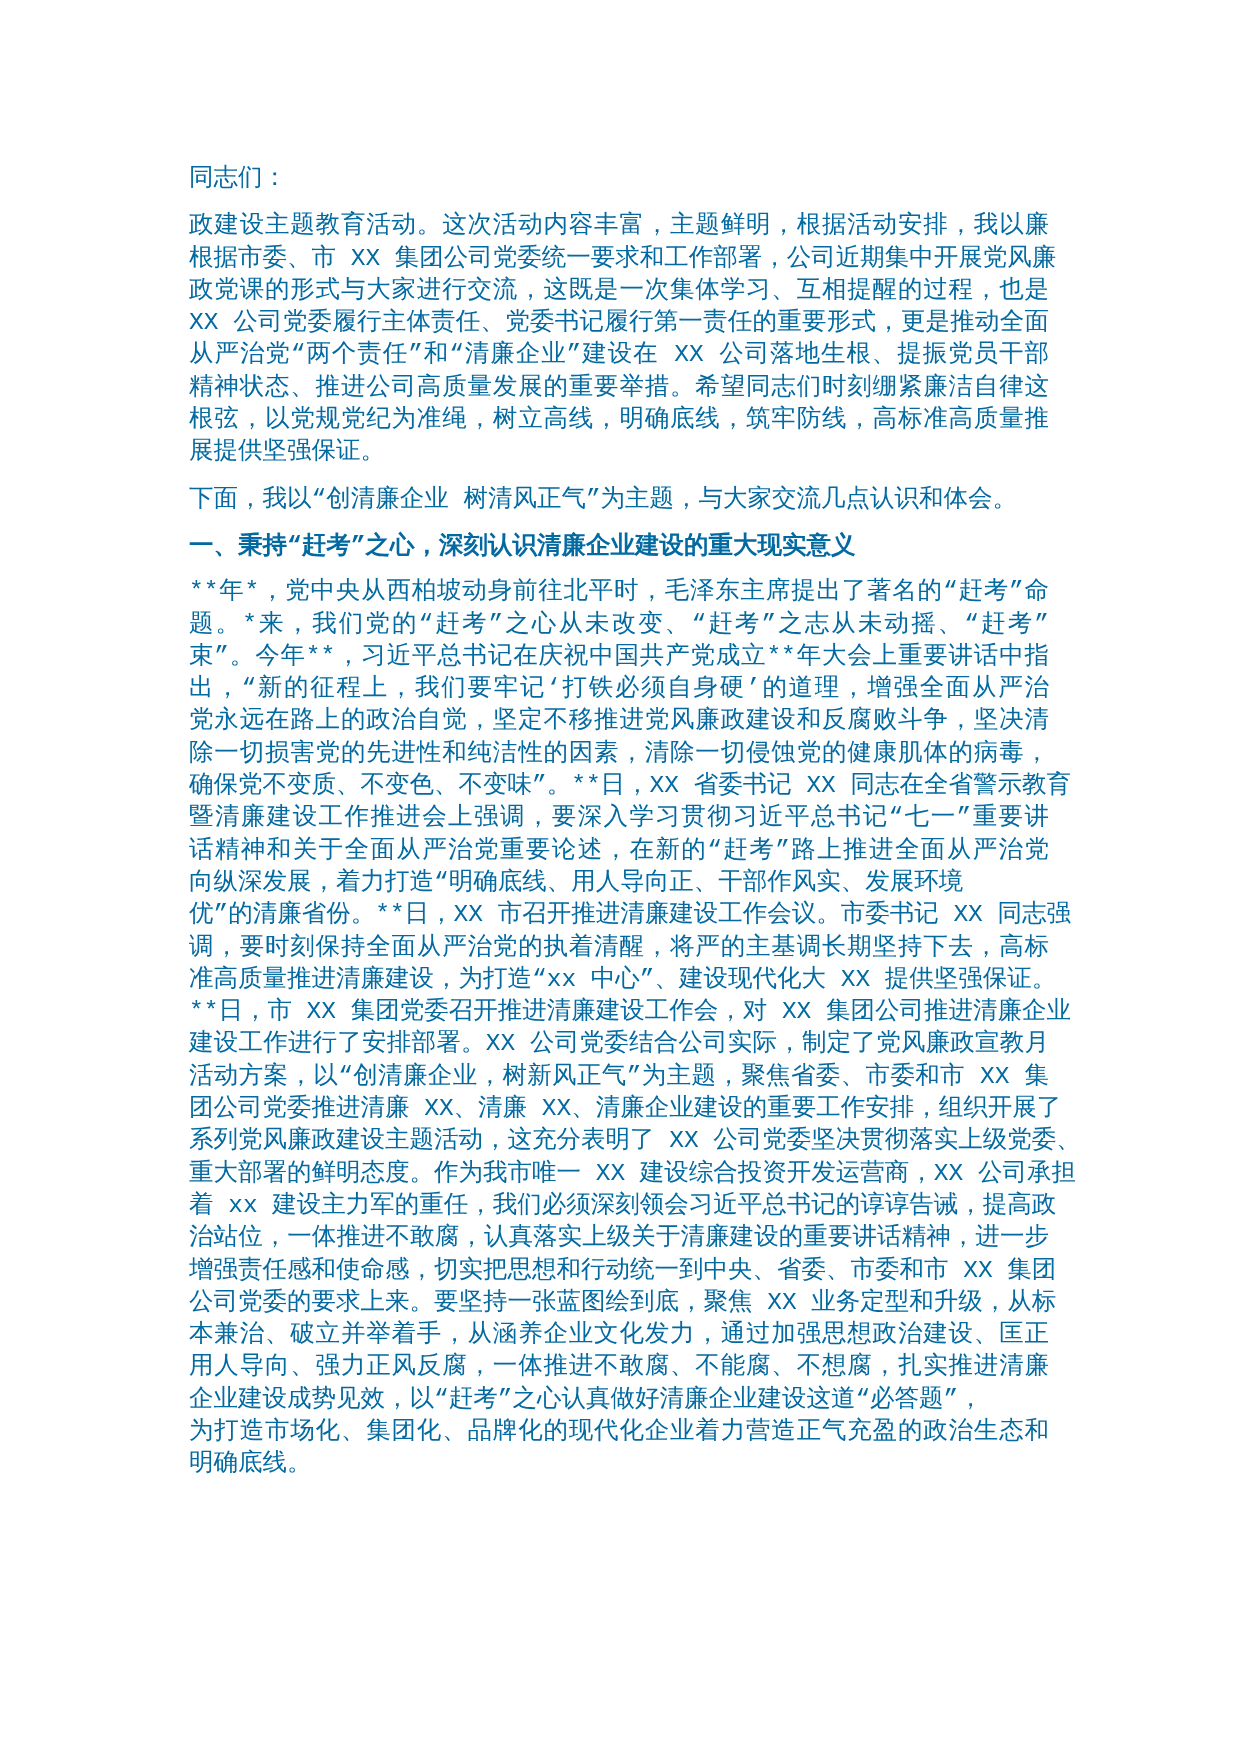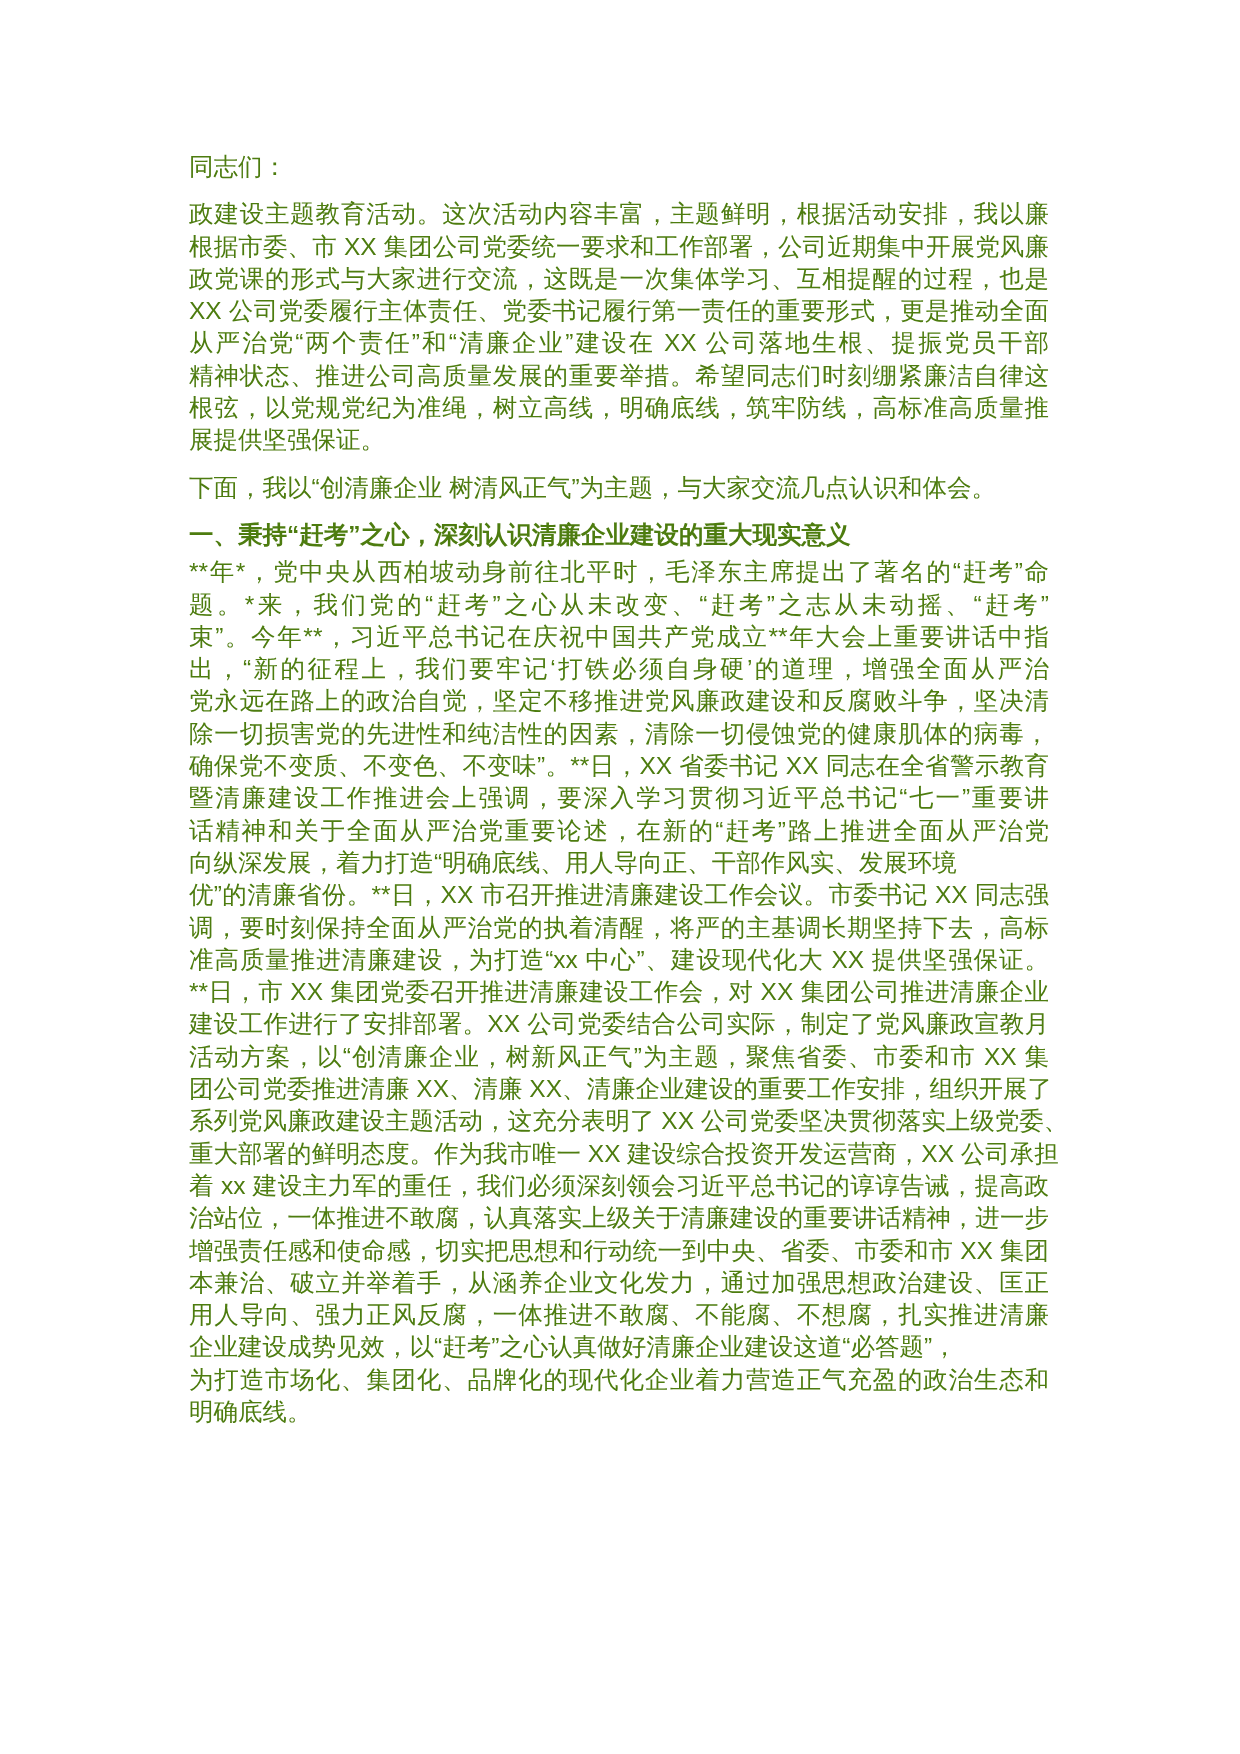--- a/index.html
+++ b/index.html
@@ -1,29 +1,29 @@
 <!DOCTYPE html>
 <html><head>
 <meta charset="utf-8">
 <style>
   html, body { margin: 0; padding: 0; background: #ffffff; }
   body { width: 1240px; height: 1754px; position: relative; overflow: hidden; }
   .page {
-    position: absolute; left: 189px; top: 151px; width: 860px;
-    font-family: Liberation Sans, sans-serif;
-    color: #4d7c0f; font-size: 24.5px;
+    position: absolute; left: 189px; top: 163px; width: 860px;
+    font-family: Liberation Mono, monospace;
+    color: #0369a1; font-size: 24.5px;
   }
   .line {
     height: 32.3px; line-height: 32.3px; white-space: nowrap;
     text-align: justify; text-align-last: justify;
   }
   .line.last { text-align-last: left; }
   .para { margin: 0 0 15px 0; }
   .salutation { margin-bottom: 15px; }
-  .heading { font-weight: bold; margin-bottom: 5px; }
+  .heading { font-weight: bold; margin-bottom: 13px; }
 </style>
 </head>
 <body>
 
 <div class="page">
   <div class="line last salutation">同志们：</div>
 
   <div class="para">
     <div class="line">政建设主题教育活动。这次活动内容丰富，主题鲜明，根据活动安排，我以廉</div>
     <div class="line">根据市委、市 XX 集团公司党委统一要求和工作部署，公司近期集中开展党风廉</div>
@@ -57,19 +57,20 @@
     <div class="line">准高质量推进清廉建设，为打造“xx 中心”、建设现代化大 XX 提供坚强保证。</div>
     <div class="line">**日，市 XX 集团党委召开推进清廉建设工作会，对 XX 集团公司推进清廉企业</div>
     <div class="line">建设工作进行了安排部署。XX 公司党委结合公司实际，制定了党风廉政宣教月</div>
     <div class="line">活动方案，以“创清廉企业，树新风正气”为主题，聚焦省委、市委和市 XX 集</div>
     <div class="line">团公司党委推进清廉 XX、清廉 XX、清廉企业建设的重要工作安排，组织开展了</div>
     <div class="line">系列党风廉政建设主题活动，这充分表明了 XX 公司党委坚决贯彻落实上级党委、</div>
     <div class="line">重大部署的鲜明态度。作为我市唯一 XX 建设综合投资开发运营商，XX 公司承担</div>
     <div class="line">着 xx 建设主力军的重任，我们必须深刻领会习近平总书记的谆谆告诫，提高政</div>
     <div class="line">治站位，一体推进不敢腐，认真落实上级关于清廉建设的重要讲话精神，进一步</div>
     <div class="line">增强责任感和使命感，切实把思想和行动统一到中央、省委、市委和市 XX 集团</div>
+    <div class="line">公司党委的要求上来。要坚持一张蓝图绘到底，聚焦 XX 业务定型和升级，从标</div>
     <div class="line">本兼治、破立并举着手，从涵养企业文化发力，通过加强思想政治建设、匡正</div>
     <div class="line">用人导向、强力正风反腐，一体推进不敢腐、不能腐、不想腐，扎实推进清廉</div>
     <div class="line last">企业建设成势见效，以“赶考”之心认真做好清廉企业建设这道“必答题”，</div>
     <div class="line">为打造市场化、集团化、品牌化的现代化企业着力营造正气充盈的政治生态和</div>
     <div class="line last">明确底线。</div>
   </div>
 </div>
 
 </body></html>

